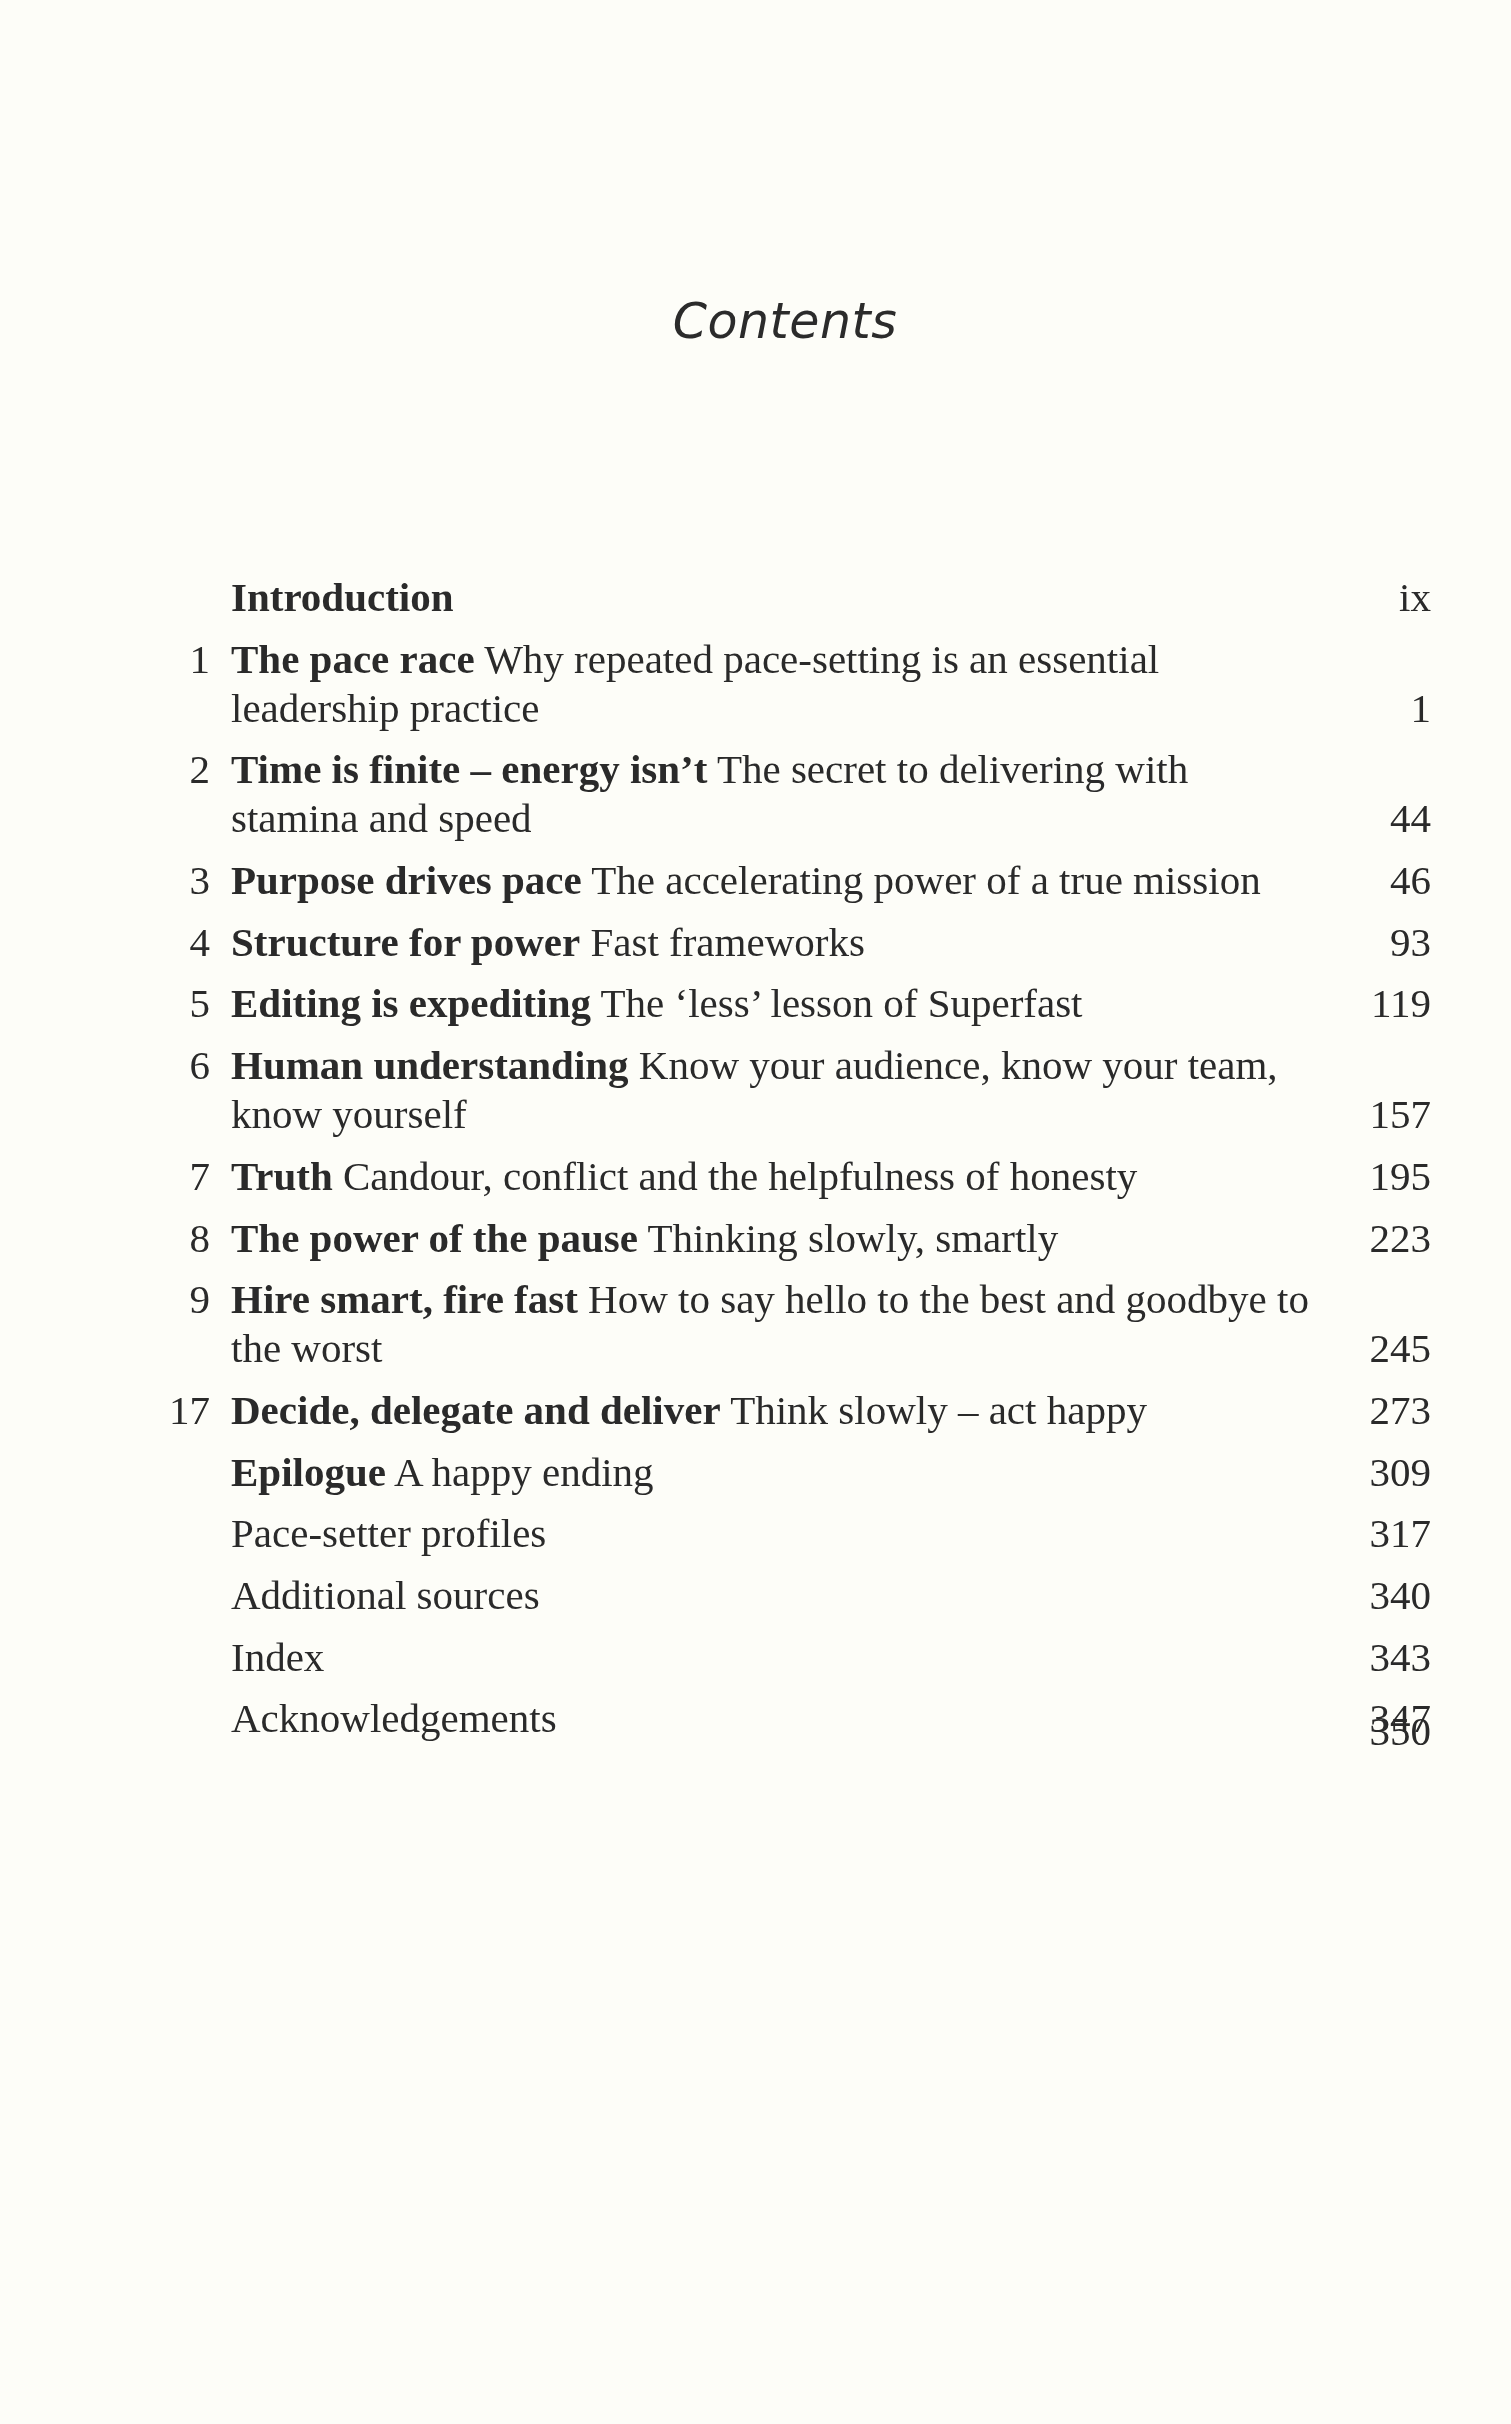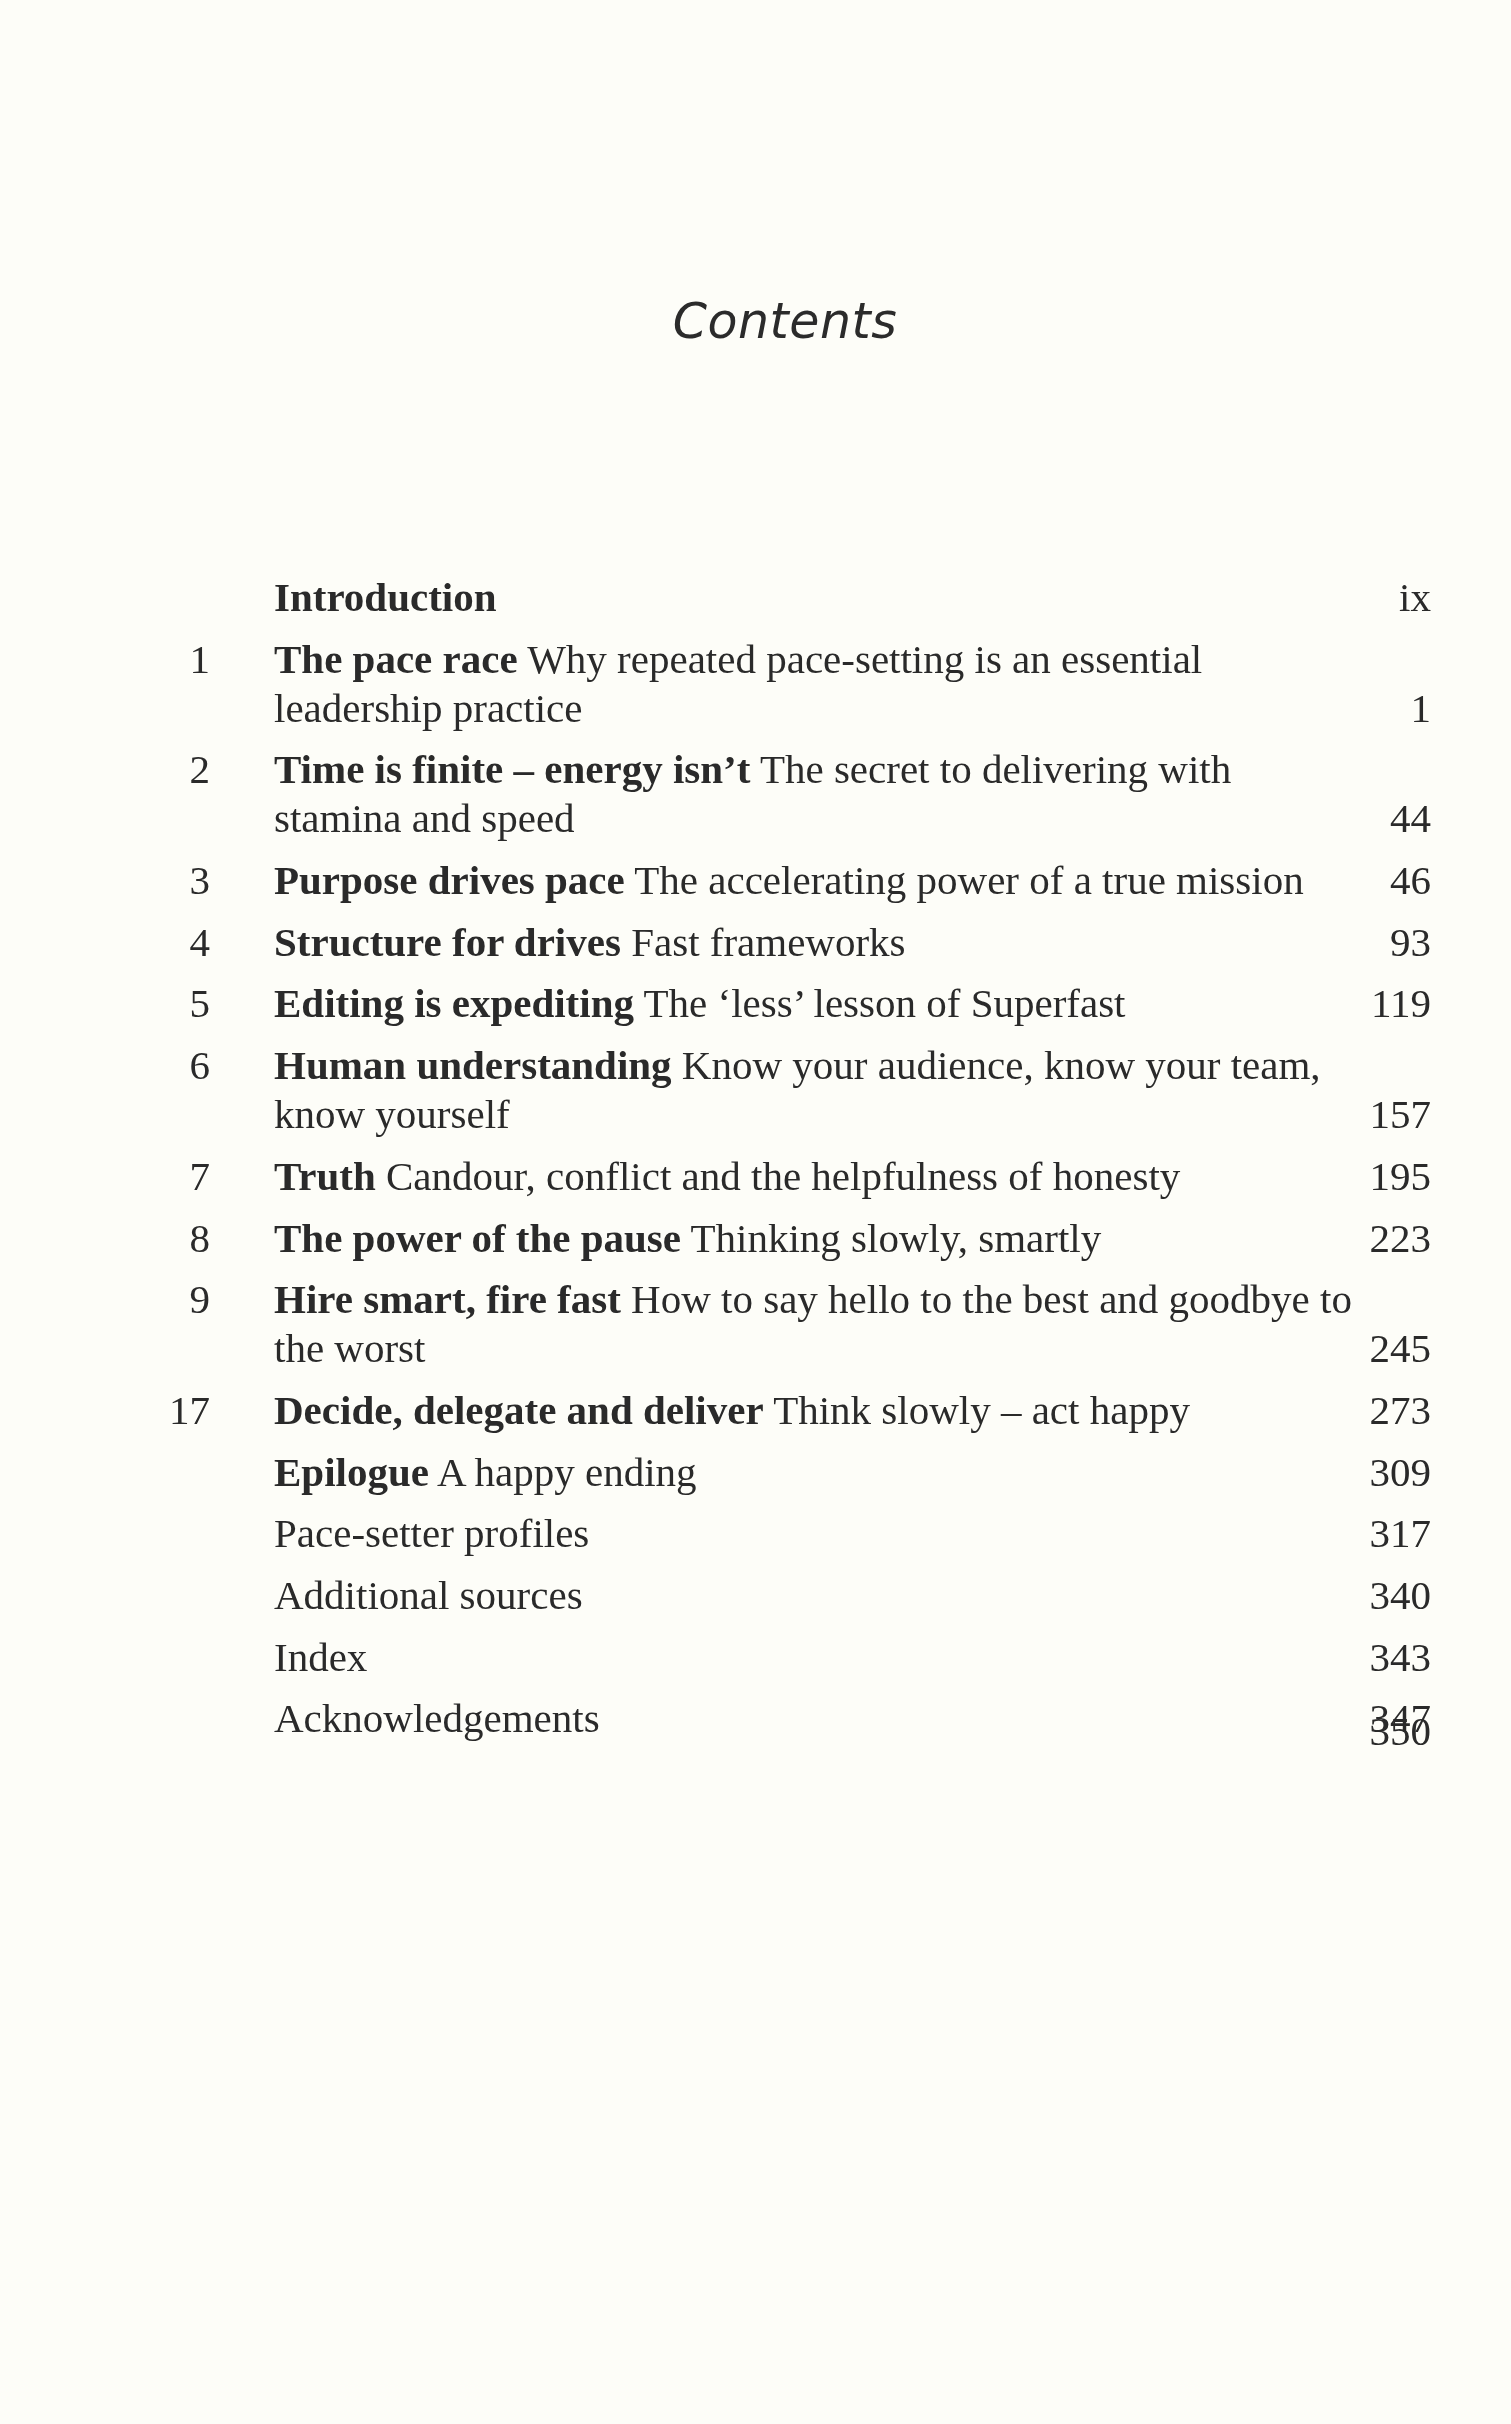--- a/index.html
+++ b/index.html
@@ -32,21 +32,20 @@
     left: 0;
     width: 1512px;
     font-family: "Liberation Serif", serif;
     font-size: 41px;
     line-height: 49px;
   }
   .toc-entry {
     position: relative;
     display: block;
     margin-bottom: 12.7px;
-    padding-left: 43px;
   }
   .toc-num {
     position: absolute;
     left: 137px;
     width: 73px;
     text-align: right;
     top: 0;
   }
   .toc-text {
     display: block;
@@ -89,21 +88,21 @@
   </div>
 
   <div class="toc-entry">
     <span class="toc-num">3</span>
     <span class="toc-text"><span class="toc-bold">Purpose drives pace</span> <span>The accelerating power of a true mission</span></span>
     <span class="toc-page">46</span>
   </div>
 
   <div class="toc-entry">
     <span class="toc-num">4</span>
-    <span class="toc-text"><span class="toc-bold">Structure for drives</span> <span>Fast frameworks</span></span>
+    <span class="toc-text"><span class="toc-bold">Structure for power</span> <span>Fast frameworks</span></span>
     <span class="toc-page">93</span>
   </div>
 
   <div class="toc-entry">
     <span class="toc-num">5</span>
     <span class="toc-text"><span class="toc-bold">Editing is expediting</span> <span>The ‘less’ lesson of Superfast</span></span>
     <span class="toc-page">119</span>
   </div>
 
   <div class="toc-entry">

